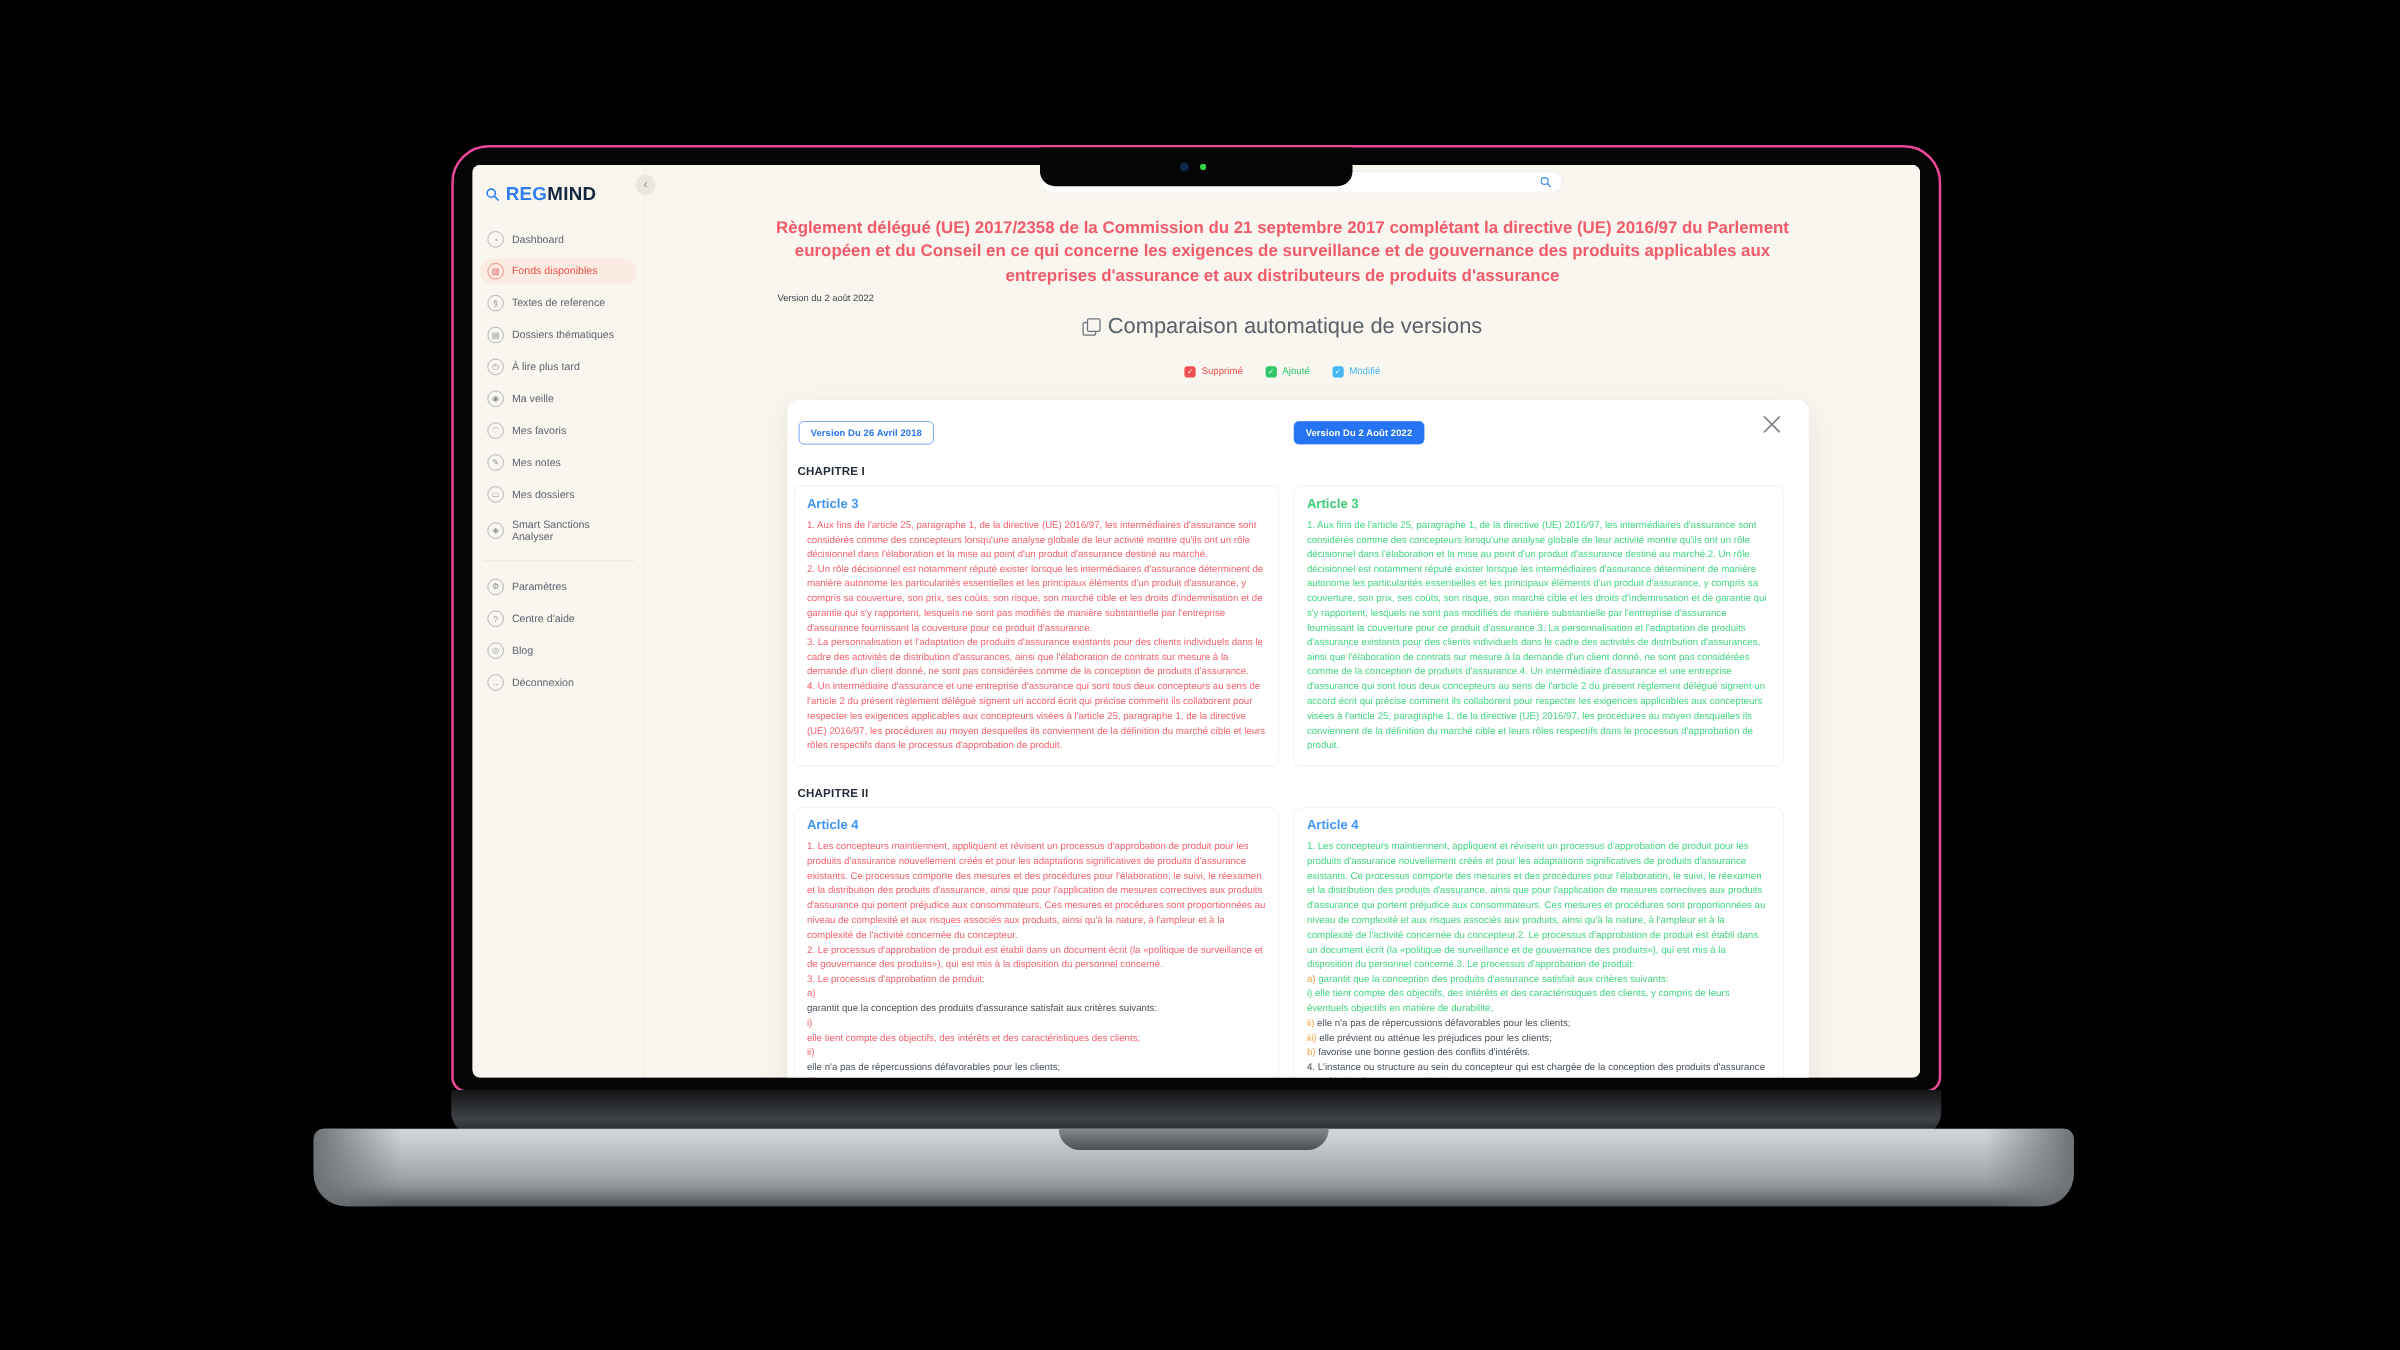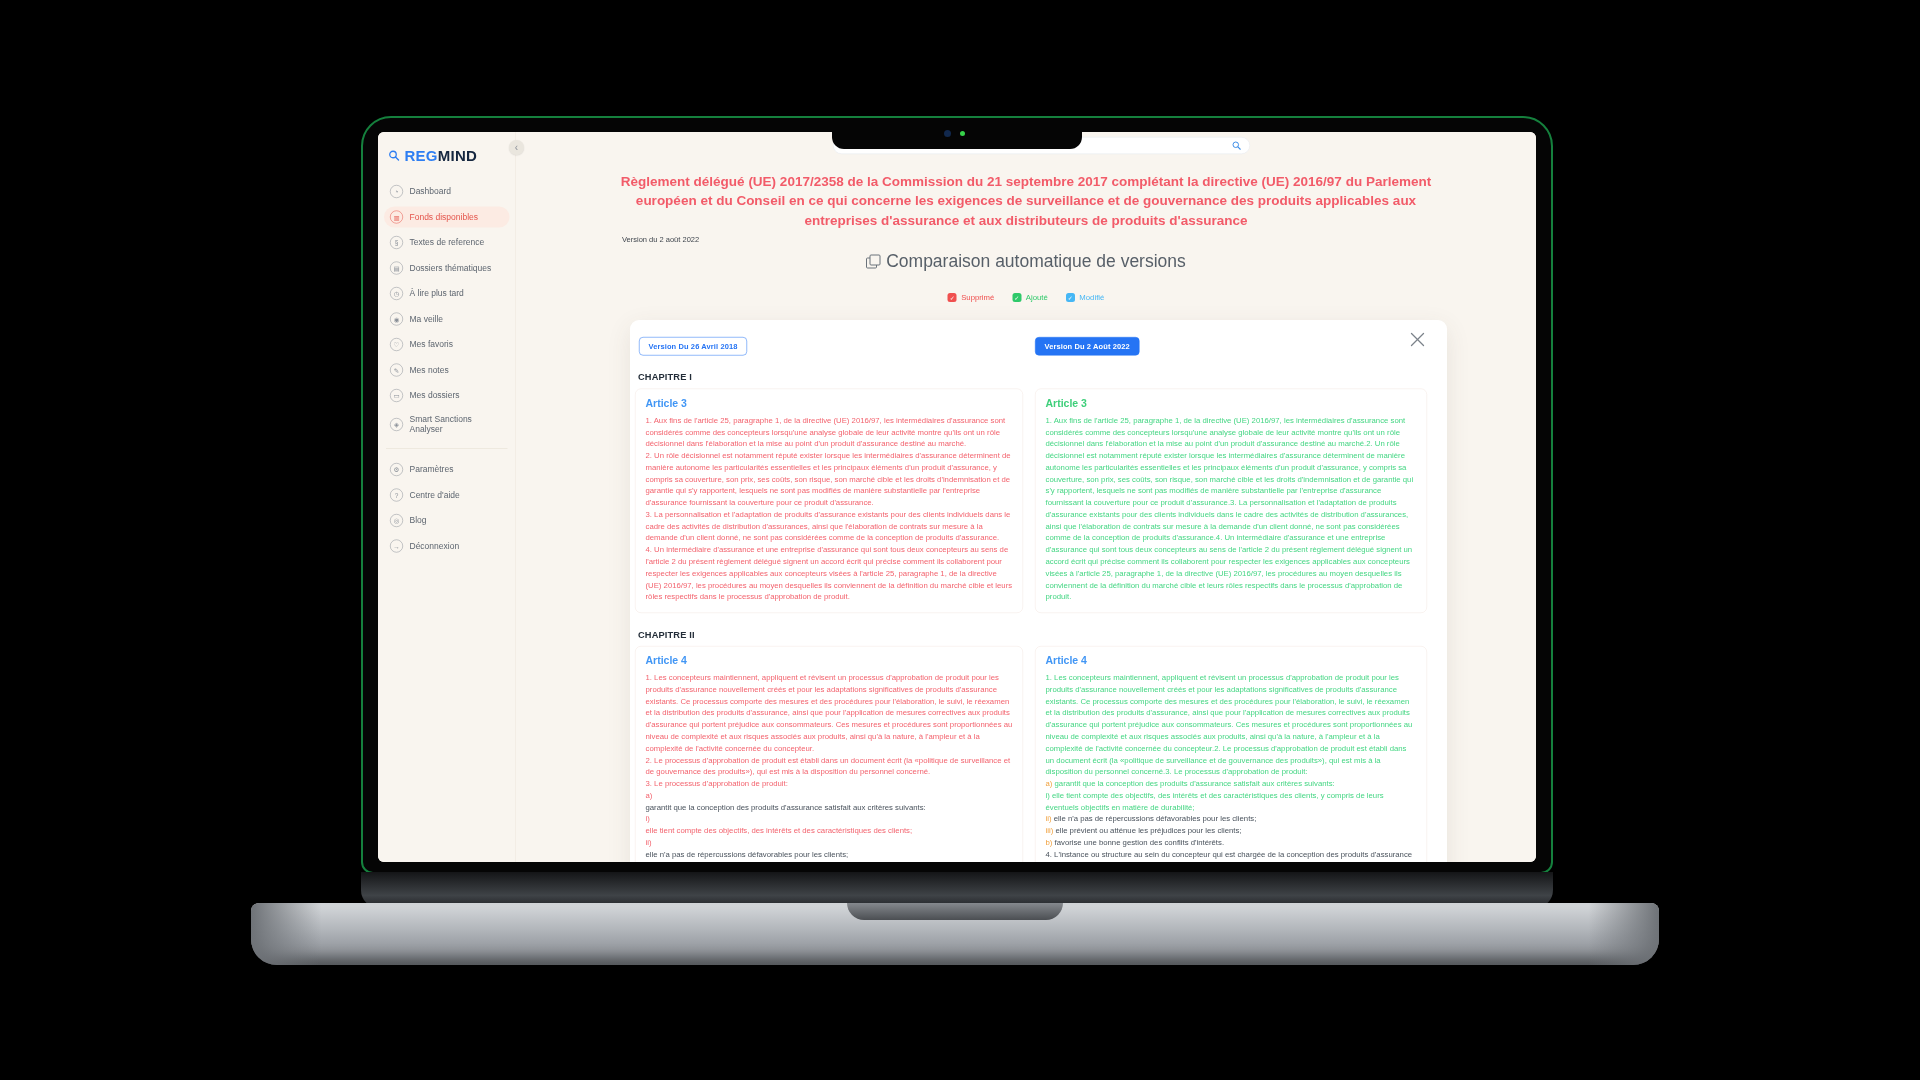--- a/index.html
+++ b/index.html
@@ -1,20 +1,20 @@
 <!DOCTYPE html>
 <html><head>
 <meta charset="utf-8">
 <style>
   html,body{margin:0;padding:0;background:#000;}
   .stage{position:relative;width:1920px;height:1080px;background:#000;overflow:hidden;
          font-family:"Liberation Sans","DejaVu Sans",sans-serif;}
   
   .screen{position:absolute;left:361px;top:116px;width:1192px;height:758px;background:#050505;
-          border:2px solid #15803d;border-radius:30px 30px 12px 12px;box-sizing:border-box;padding-left:12px;}
+          border:2px solid #ec4899;border-radius:30px 30px 12px 12px;box-sizing:border-box;padding-left:12px;}
   .screen-content{position:absolute;left:15px;top:14px;width:1158px;height:730px;overflow:hidden;
           background:#f9f5ef;border-radius:6px;}
   .notch{position:absolute;left:50%;transform:translateX(-50%);top:0;width:250px;height:31px;
          background:#050505;border-radius:0 0 12px 12px;z-index:6;}
   .cam{position:absolute;left:112px;top:12px;width:7px;height:7px;border-radius:50%;background:#11284d;}
   .led{position:absolute;left:128px;top:13px;width:5px;height:5px;border-radius:50%;background:#37d24a;}
   .hinge{position:absolute;left:361px;top:872px;width:1192px;height:36px;
          background:linear-gradient(180deg,#141517,#3f4347 65%,#202226);border-radius:0 0 18px 18px;}
   .base{position:absolute;left:251px;top:903px;width:1408px;height:62px;
         background:linear-gradient(180deg,#d6d9dc,#b0b4b9 45%,#7e8288);

